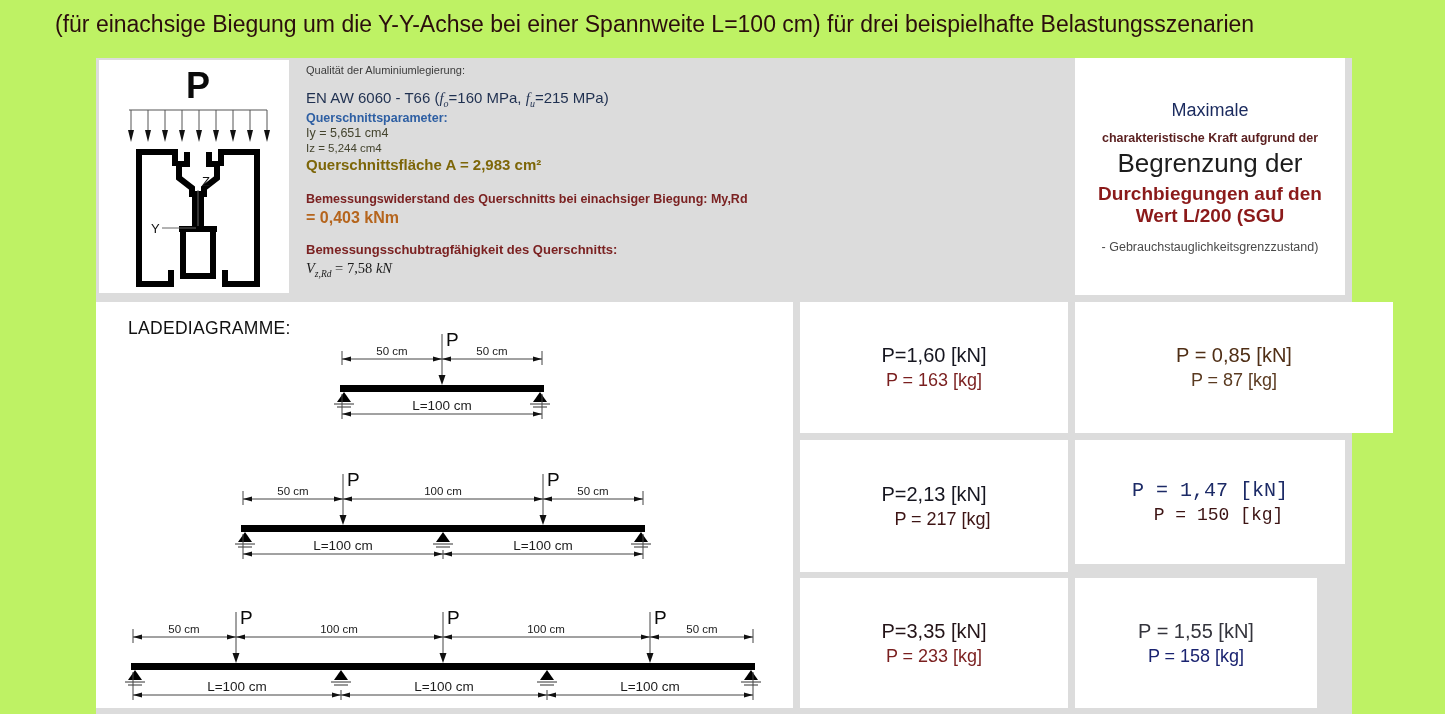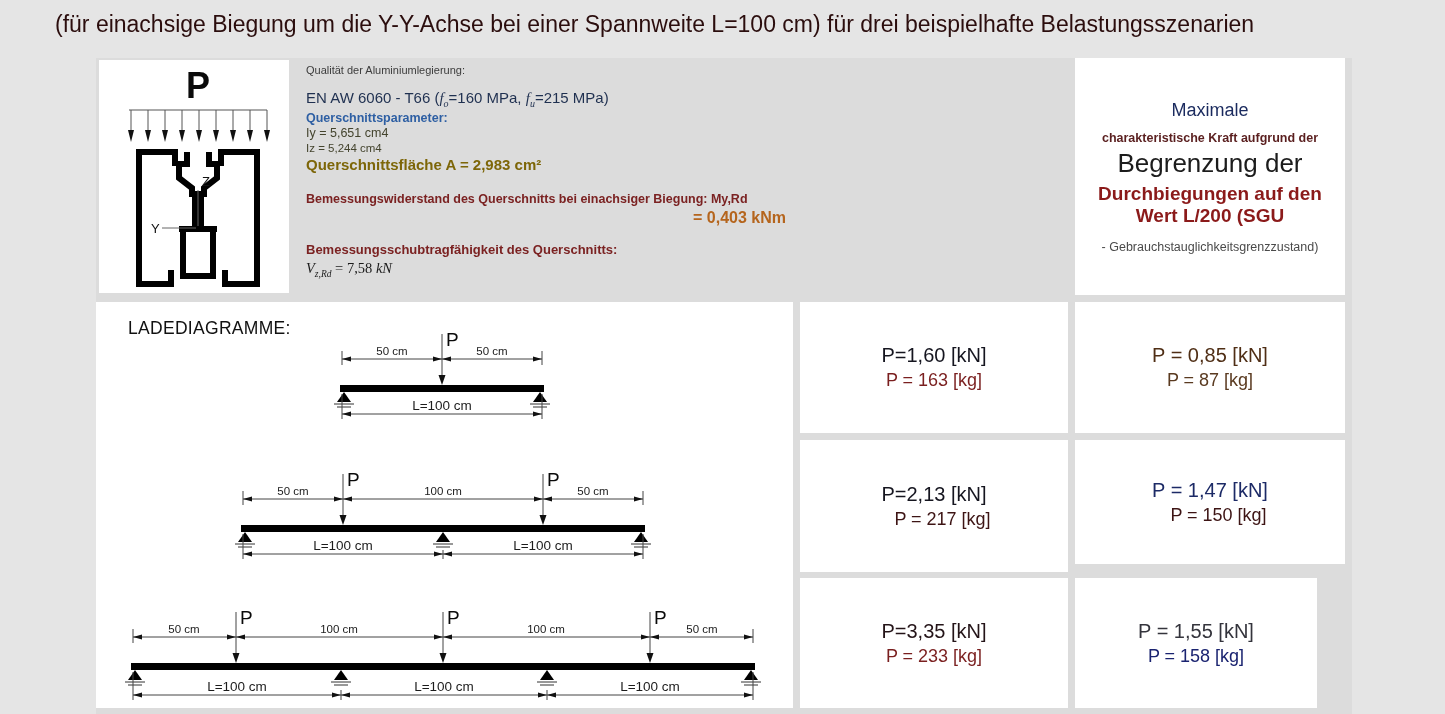--- a/index.html
+++ b/index.html
@@ -1,18 +1,18 @@
 <!DOCTYPE html>
 <html><head>
 <meta charset="utf-8">
 <style>
   * { margin:0; padding:0; box-sizing:border-box; }
   html,body { background:#ffffff; }
   body { font-family:"Liberation Sans", sans-serif; }
-  .page { position:relative; width:1445px; height:714px; background:#e5e5e5; overflow:hidden; }
+  .page { position:relative; width:1445px; height:714px; background:#bef264; overflow:hidden; }
 
   .title { position:absolute; left:55px; top:11px; font-size:23px; color:#2b0d0d; white-space:nowrap; }
 
   .backdrop { position:absolute; left:96px; top:58px; width:1256px; height:656px; background:#dcdcdc; }
 
   .cell { position:absolute; background:#fff; }
 
   
   .profile-box { position:absolute; left:99px; top:60px; width:190px; height:233px; background:#fff; }
 
@@ -20,21 +20,21 @@
   .specs { position:absolute; left:306px; top:64px; width:480px; color:#222; }
   .sp-quality  { font-size:11px;   color:#3c3c3c; margin-bottom:13px; }
   .sp-alloy    { font-size:15px;   color:#1f3050; margin-bottom:2px; }
   .sp-alloy .fit { font-family:"Liberation Serif", serif; font-style:italic; }
   .sp-alloy sub  { font-family:"Liberation Serif", serif; font-style:italic; font-size:10px; }
   .sp-params   { font-size:12.5px; font-weight:600; color:#2e5fa3; margin-bottom:1px; }
   .sp-iy       { font-size:12.5px; color:#44442e; margin-bottom:2px; }
   .sp-iz       { font-size:11.5px; color:#44442e; margin-bottom:2px; }
   .sp-area     { font-size:15px;   font-weight:600; color:#7d6608; margin-bottom:19px; }
   .sp-bend     { font-size:12.5px; font-weight:600; color:#7b2222; margin-bottom:3px; }
-  .sp-bendval  { font-size:16px;   font-weight:600; color:#b5651d; margin-bottom:15px;text-align:right; }
+  .sp-bendval  { font-size:16px;   font-weight:600; color:#b5651d; margin-bottom:15px; }
   .sp-shear    { font-size:13px;   font-weight:700; color:#7b2222; margin-bottom:3px; }
   .sp-shearval { font-size:14.5px; color:#1c1c1c; font-family:"Liberation Serif", serif; }
   .sp-shearval .it { font-style:italic; }
   .sp-shearval sub { font-size:9.5px; font-style:italic; }
 
   
   .hdr { text-align:center; }
   .uls-h { padding-top:46px; }
   .uls-h .l1 { font-size:13.5px; color:#5a1f1f; margin-bottom:13px; }
   .uls-h .l2 { font-size:13.5px; color:#5a1f1f; margin-bottom:9px; }
@@ -318,30 +318,30 @@
       <text class="lt" x="114" y="85" text-anchor="middle">L=100 cm</text>
       <text class="lt" x="321" y="85" text-anchor="middle">L=100 cm</text>
       <text class="lt" x="527" y="85" text-anchor="middle">L=100 cm</text>
     </svg>
   </div>
 
   <div class="cell rcell" style="left:800px;top:302px;width:268px;height:131px;">
     <div class="rv1 c-ink">P=1,60 [kN]</div>
     <div class="rv2 c-maroon">P = 163 [kg]</div>
   </div>
-  <div class="cell rcell" style="left:1075px;top:302px;width:270px;height:131px;">
+  <div class="cell rcell" style="left:1075px;top:302px;width:318px;height:131px;">
     <div class="rv1 c-brown">P = 0,85 [kN]</div>
     <div class="rv2 c-brown2">P = 87 [kg]</div>
   </div>
 
   <div class="cell rcell" style="left:800px;top:440px;width:268px;height:132px;">
     <div class="rv1 c-ink">P=2,13 [kN]</div>
     <div class="rv2 c-darkmaroon">P = 217 [kg]</div>
   </div>
-  <div class="cell rcell" style="left:1075px;top:440px;width:270px;height:124px;">
+  <div class="cell rcell" style="left:1075px;top:440px;width:270px;height:124px;font-family:Liberation Mono, monospace;">
     <div class="rv1 c-navy">P = 1,47 [kN]</div>
     <div class="rv2 c-darkmaroon">P = 150 [kg]</div>
   </div>
 
   <div class="cell rcell" style="left:800px;top:578px;width:268px;height:130px;">
     <div class="rv1 c-ink2">P=3,35 [kN]</div>
     <div class="rv2 c-maroon">P = 233 [kg]</div>
   </div>
   <div class="cell rcell" style="left:1075px;top:578px;width:242px;height:130px;">
     <div class="rv1 c-gray">P = 1,55 [kN]</div>

